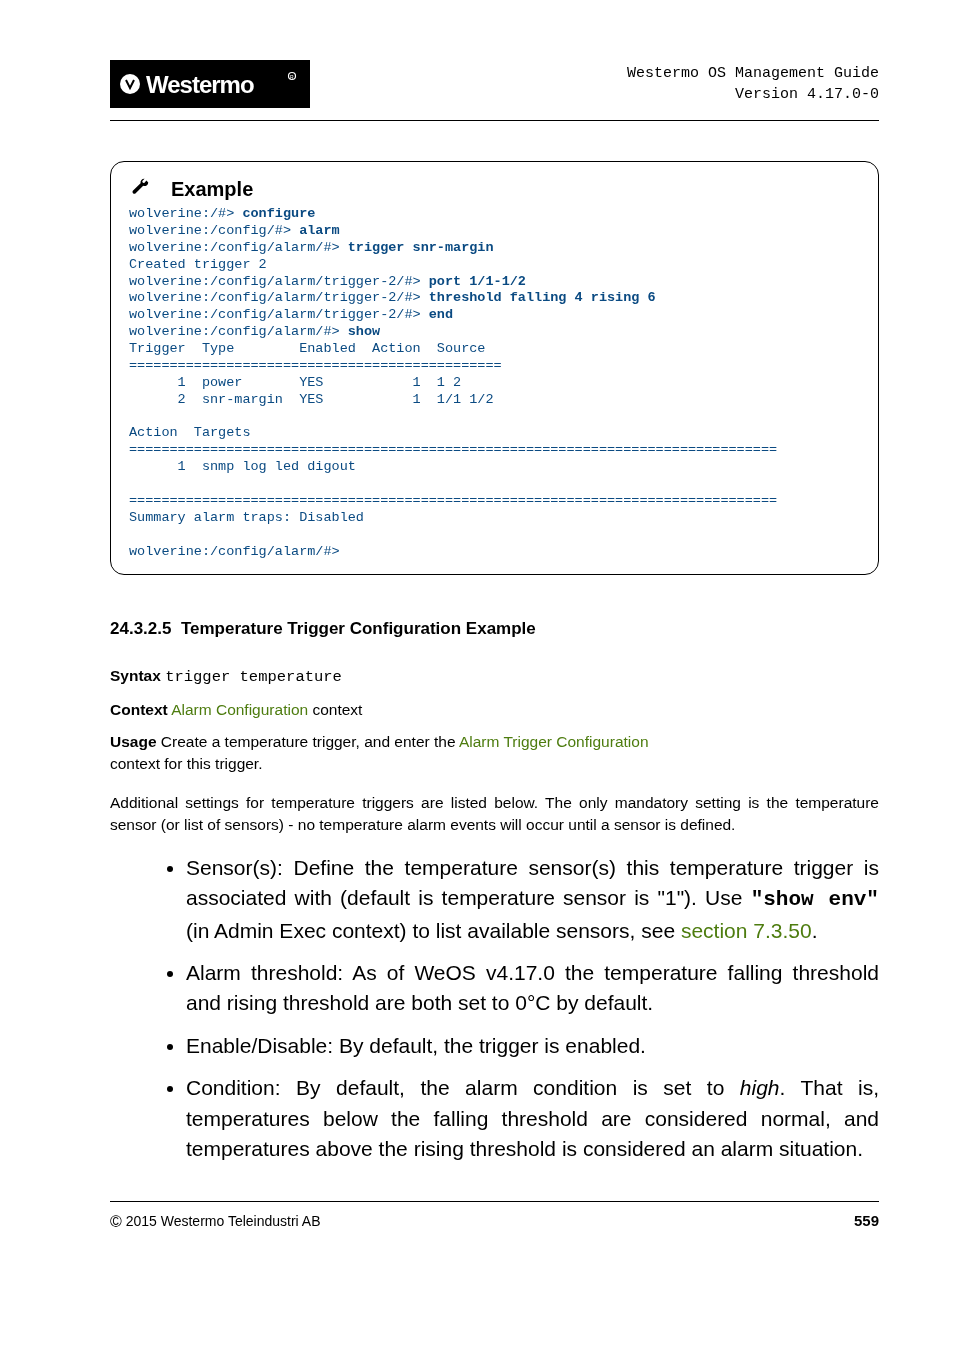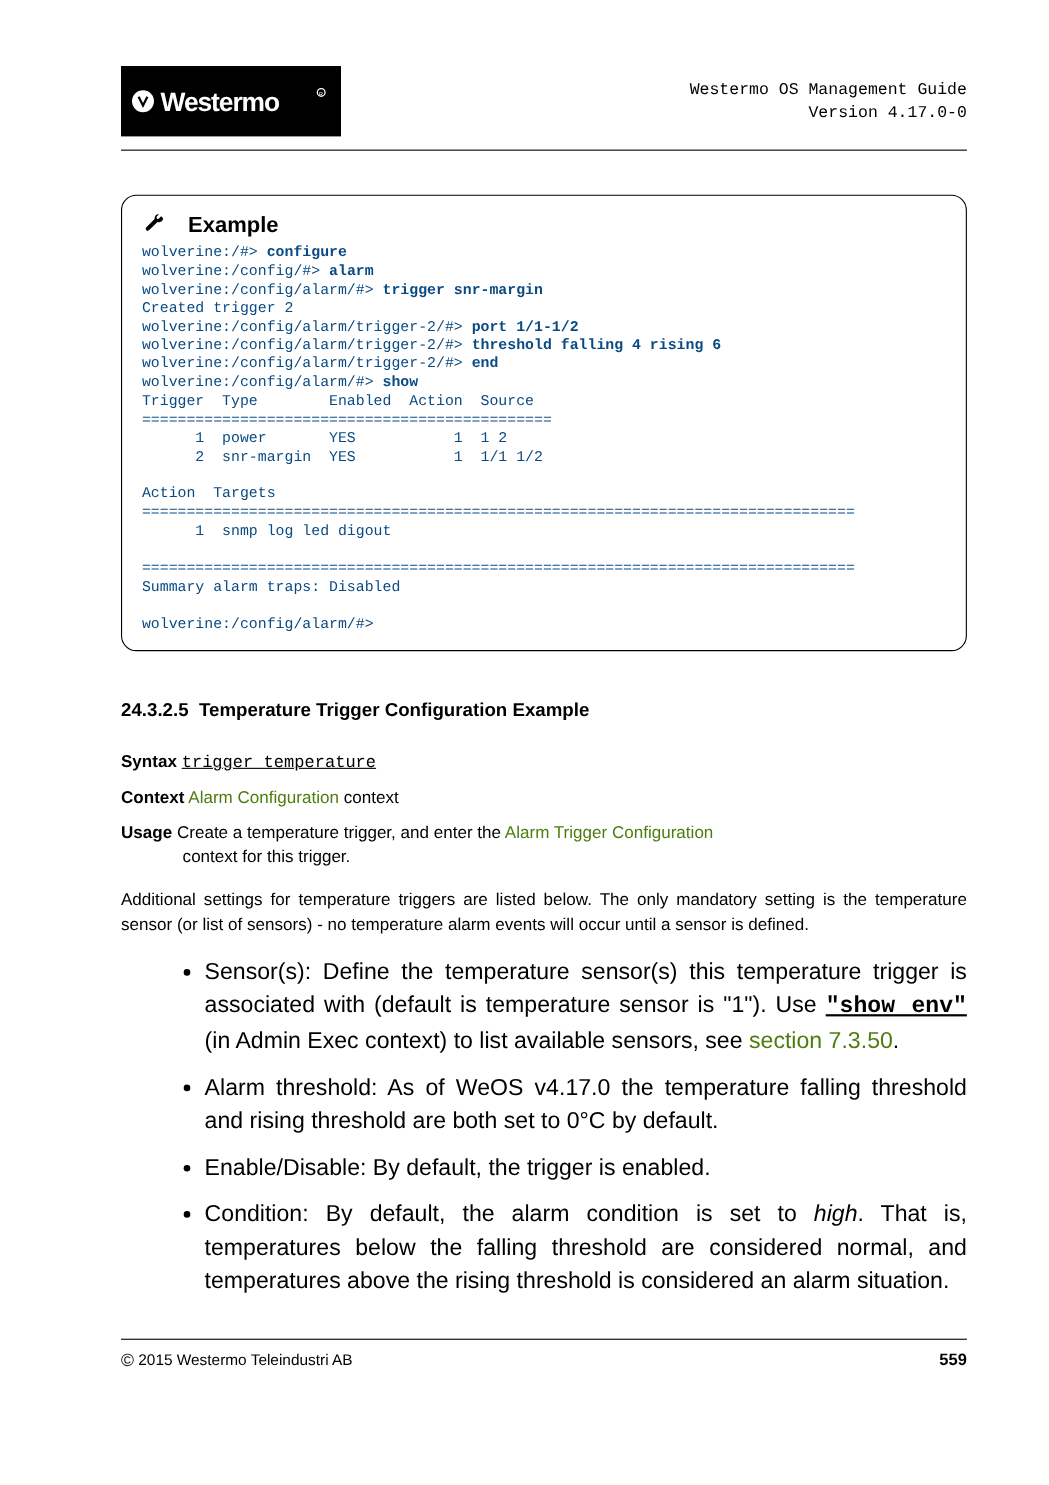--- a/index.html
+++ b/index.html
@@ -22,21 +22,21 @@
   }
   .logo {
     display: flex;
     align-items: center;
   }
   .logo-box {
     background: #000;
     padding: 4px 8px;
     display: flex;
     align-items: center;
-    height: 64px;
+    height: 48px;
   }
   .logo-box svg { display:block; }
   .header-text {
     text-align: right;
     font-size: 15px;
     line-height: 1.4;
     font-family: Liberation Mono, monospace;
   }
   .hr-top { border: none; border-top: 1.5px solid #000; margin: 0 0 40px 0; }
   .example-box {
@@ -64,25 +64,25 @@
     overflow: hidden;
   }
   .term .bold { font-weight: bold; }
   .section-heading {
     font-weight: bold;
     font-size: 17px;
     margin-bottom: 26px;
   }
   .field-row { font-size: 15.5px; margin-bottom: 10px; line-height:1.4; }
   .field-label { font-weight: bold; }
-  .mono { font-family: "Courier New", monospace; text-decoration: underline; }
+  .mono { font-family: "Courier New", monospace; }
   .link { color: #4d7c0f; }
   .usage-block { font-size: 15.5px; line-height: 1.45; }
   .usage-block p { margin: 0 0 16px 0; }
-  .indent { margin-left: 56px; }
+  .indent { }
   ul.bullets { list-style: disc; padding-left: 76px; margin: 0 0 16px 0; font-size: 21px; line-height:1.45; }
   ul.bullets li { margin-bottom: 12px; }
   .italic { font-style: italic; }
   .hr-bottom { border: none; border-top: 1.5px solid #000; margin: 36px 0 10px 0; }
   .footer-row { display: flex; justify-content: space-between; font-size: 15px; align-items: baseline; gap: 20px; }
   .copyright { font-size: 14px; }
   .copyright .circ { font-size: 16px; vertical-align: -1px; }
   .pagenum { font-weight: bold; font-size: 15px; }
 </style>
 </head>

